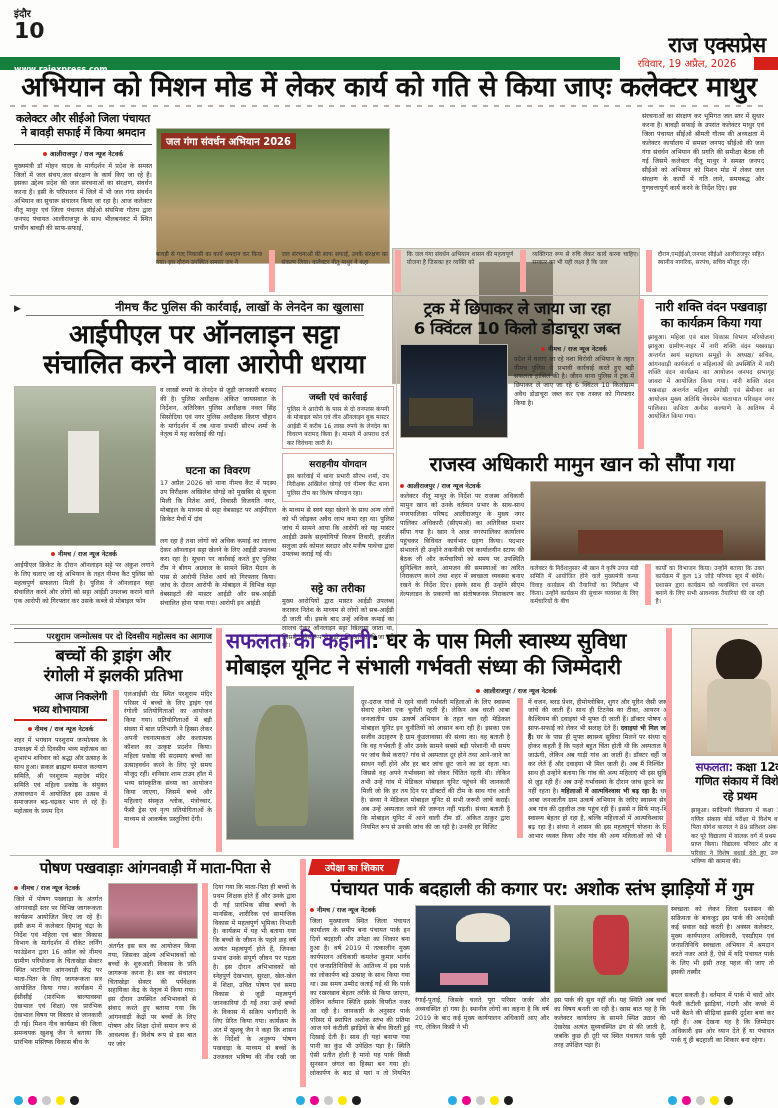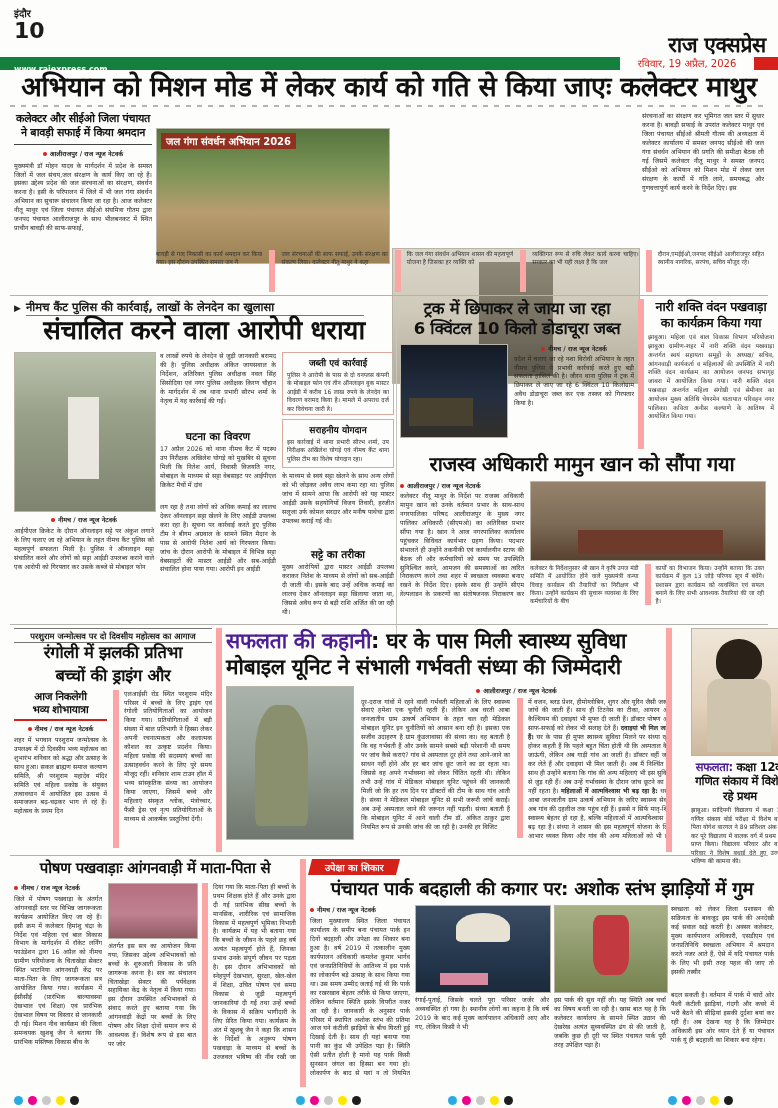--- a/index.html
+++ b/index.html
@@ -1,21 +1,21 @@
 <!DOCTYPE html>
 <html><head>
 <meta charset="utf-8">
 <style>
   html,body{margin:0;padding:0;background:#e8e8e8;}
   .page{position:relative;width:778px;height:1108px;background:#fdfdfb;margin:0 auto;
         font-family:"DejaVu Sans",sans-serif;color:#1c1c1c;overflow:hidden;}
   .abs{position:absolute;}
   .ctr{text-align:center;}
   .jus{text-align:justify;}
-  .bold{font-weight:700;}
+  .bold{font-weight:700;text-align:right;}
   .red{color:#4c1d95;margin-top:39px;}
   .bt{font-size:6.3px;line-height:1.42;color:#2e2e2e;overflow:hidden;}
   .cap{font-size:5.9px;line-height:1.4;color:#333;overflow:hidden;}
   .byline{font-size:6.4px;font-weight:700;color:#222;white-space:nowrap;overflow:hidden;}
   .dot{display:inline-block;width:4px;height:4px;border-radius:50%;background:#d6201a;
        margin-right:3px;vertical-align:middle;}
   .photo{position:relative;overflow:hidden;border:1px solid #b9b4a8;}
   .hl{font-weight:700;color:#111;letter-spacing:-0.3px;}
   .rule{background:#b5b2ac;}
   .boxed{border:1px solid #dba8a0;padding:3px 4px;margin-bottom:4px;}
@@ -75,20 +75,21 @@
     <div class="cap jus col-rule" style="flex:1;padding-left:6px;">दौरान,एमईईओ,जनपद सीईओ आलीराजपुर सहित स्थानीय नागरिक, सरपंच, सचिव मौजूद रहे।</div>
   </div>
 
   <div class="abs rule" style="left:10px;top:295px;width:758px;height:1px;"></div>
 
   <div class="abs" style="left:14px;top:299px;width:380px;height:344px;border-right:1px solid #c9c6bf;padding-right:2px;">
     <div style="display:flex;align-items:center;gap:5px;width:92%;">
       <span style="font-size:9px;color:#222;">▶</span>
       <span class="bold" style="font-size:11.5px;border-bottom:1px solid #777;padding-bottom:1px;flex:1;">नीमच कैंट पुलिस की कार्रवाई, लाखों के लेनदेन का खुलासा</span>
     </div>
+    <div class="ctr hl" style="font-size:26px;line-height:1.15;margin-top:4px;">आईपीएल पर ऑनलाइन सट्टा</div>
     <div class="ctr hl" style="font-size:26px;line-height:1.15;">संचालित करने वाला आरोपी धराया</div>
 
     <div style="display:flex;gap:6px;margin-top:6px;">
       <div style="width:140px;flex:none;">
         <div class="photo" style="width:140px;height:158px;background:linear-gradient(180deg,#b9c0ad 0%,#99a089 40%,#7e8470 100%);">
           <div style="position:absolute;left:38%;top:28%;width:22%;height:52%;background:#e9e7df;"></div>
         </div>
         <div class="byline ctr" style="margin:3px 0;"><span class="dot"></span><span>नीमच / राज न्यूज नेटवर्क</span></div>
         <div class="bt jus" style="height:96px;">आईपीएल क्रिकेट के दौरान ऑनलाइन सट्टे पर अंकुश लगाने के लिए चलाए जा रहे अभियान के तहत नीमच कैंट पुलिस को महत्वपूर्ण सफलता मिली है। पुलिस ने ऑनलाइन सट्टा संचालित करने और लोगों को सट्टा आईडी उपलब्ध कराने वाले एक आरोपी को गिरफ्तार कर उसके कब्जे से मोबाइल फोन</div>
       </div>
@@ -150,25 +151,25 @@
           <div class="cap jus col-rule" style="flex:1;padding-left:5px;">कार्यों का विभाजन किया। उन्होंने बताया कि उक्त कार्यक्रम में कुल 13 जोड़े परिणय सूत्र में बंधेंगे। प्रशासन द्वारा कार्यक्रम को व्यवस्थित एवं सफल बनाने के लिए सभी आवश्यक तैयारियां की जा रही है।</div>
         </div>
       </div>
     </div>
   </div>
 
   <div class="abs rule" style="left:10px;top:624px;width:758px;height:1px;"></div>
 
   <div class="abs" style="left:14px;top:628px;width:198px;height:224px;">
     <div class="ctr bold" style="font-size:8.3px;border-top:1px solid #777;border-bottom:1px solid #777;padding:1px 0;">परशुराम जन्मोत्सव पर दो दिवसीय महोत्सव का आगाज</div>
+    <div class="ctr hl" style="font-size:16.5px;line-height:1.2;margin-top:3px;">बच्चों की ड्राइंग और</div>
     <div class="ctr hl" style="font-size:16.5px;line-height:1.2;">रंगोली में झलकी प्रतिभा</div>
-    <div class="ctr hl" style="font-size:16.5px;line-height:1.2;margin-top:3px;">बच्चों की ड्राइंग और</div>
     <div style="display:flex;gap:6px;margin-top:4px;">
       <div style="flex:1;">
-        <div class="ctr hl" style="font-size:10.5px;line-height:1.3;">आज निकलेगी</div>
+        <div class="ctr hl" style="font-size:10.5px;line-height:1.3;text-align:right;">आज निकलेगी</div>
         <div class="ctr hl" style="font-size:10.5px;line-height:1.3;border-bottom:2px solid #d6201a;padding-bottom:2px;">भव्य शोभायात्रा</div>
         <div class="byline ctr" style="margin:3px 0;"><span class="dot"></span><span>नीमच / राज न्यूज नेटवर्क</span></div>
         <div class="bt jus" style="height:112px;">शहर में भगवान परशुराम जन्मोत्सव के उपलक्ष्य में दो दिवसीय भव्य महोत्सव का शुभारंभ शनिवार को श्रद्धा और उत्साह के साथ हुआ। सकल ब्राह्मण समाज कल्याण समिति, श्री परशुराम महादेव मंदिर समिति एवं महिला प्रकोष्ठ के संयुक्त तत्वावधान में आयोजित इस उत्सव में समाजजन बढ़-चढ़कर भाग ले रहे हैं। महोत्सव के प्रथम दिन</div>
       </div>
       <div style="flex:1;" class="col-rule">
         <div class="bt jus" style="height:156px;padding-left:5px;">एलआईसी रोड स्थित परशुराम मंदिर परिसर में बच्चों के लिए ड्राइंग एवं रंगोली प्रतियोगिताओं का आयोजन किया गया। प्रतियोगिताओं में बड़ी संख्या में बाल प्रतिभागी ने हिस्सा लेकर अपनी रचनात्मकता और कलात्मक कौशल का उत्कृष्ट प्रदर्शन किया। महिला प्रकोष्ठ की सदस्याएं बच्चों का उत्साहवर्धन करने के लिए पूरे समय मौजूद रहीं। शनिवार शाम टाउन हॉल में भव्य सांस्कृतिक संध्या का आयोजन किया जाएगा, जिसमें बच्चे और महिलाएं संस्कृत श्लोक, मंत्रोच्चार, फैंसी ड्रेस एवं नृत्य प्रतियोगिताओं के माध्यम से आकर्षक प्रस्तुतियां देंगी।</div>
       </div>
     </div>
   </div>
 

